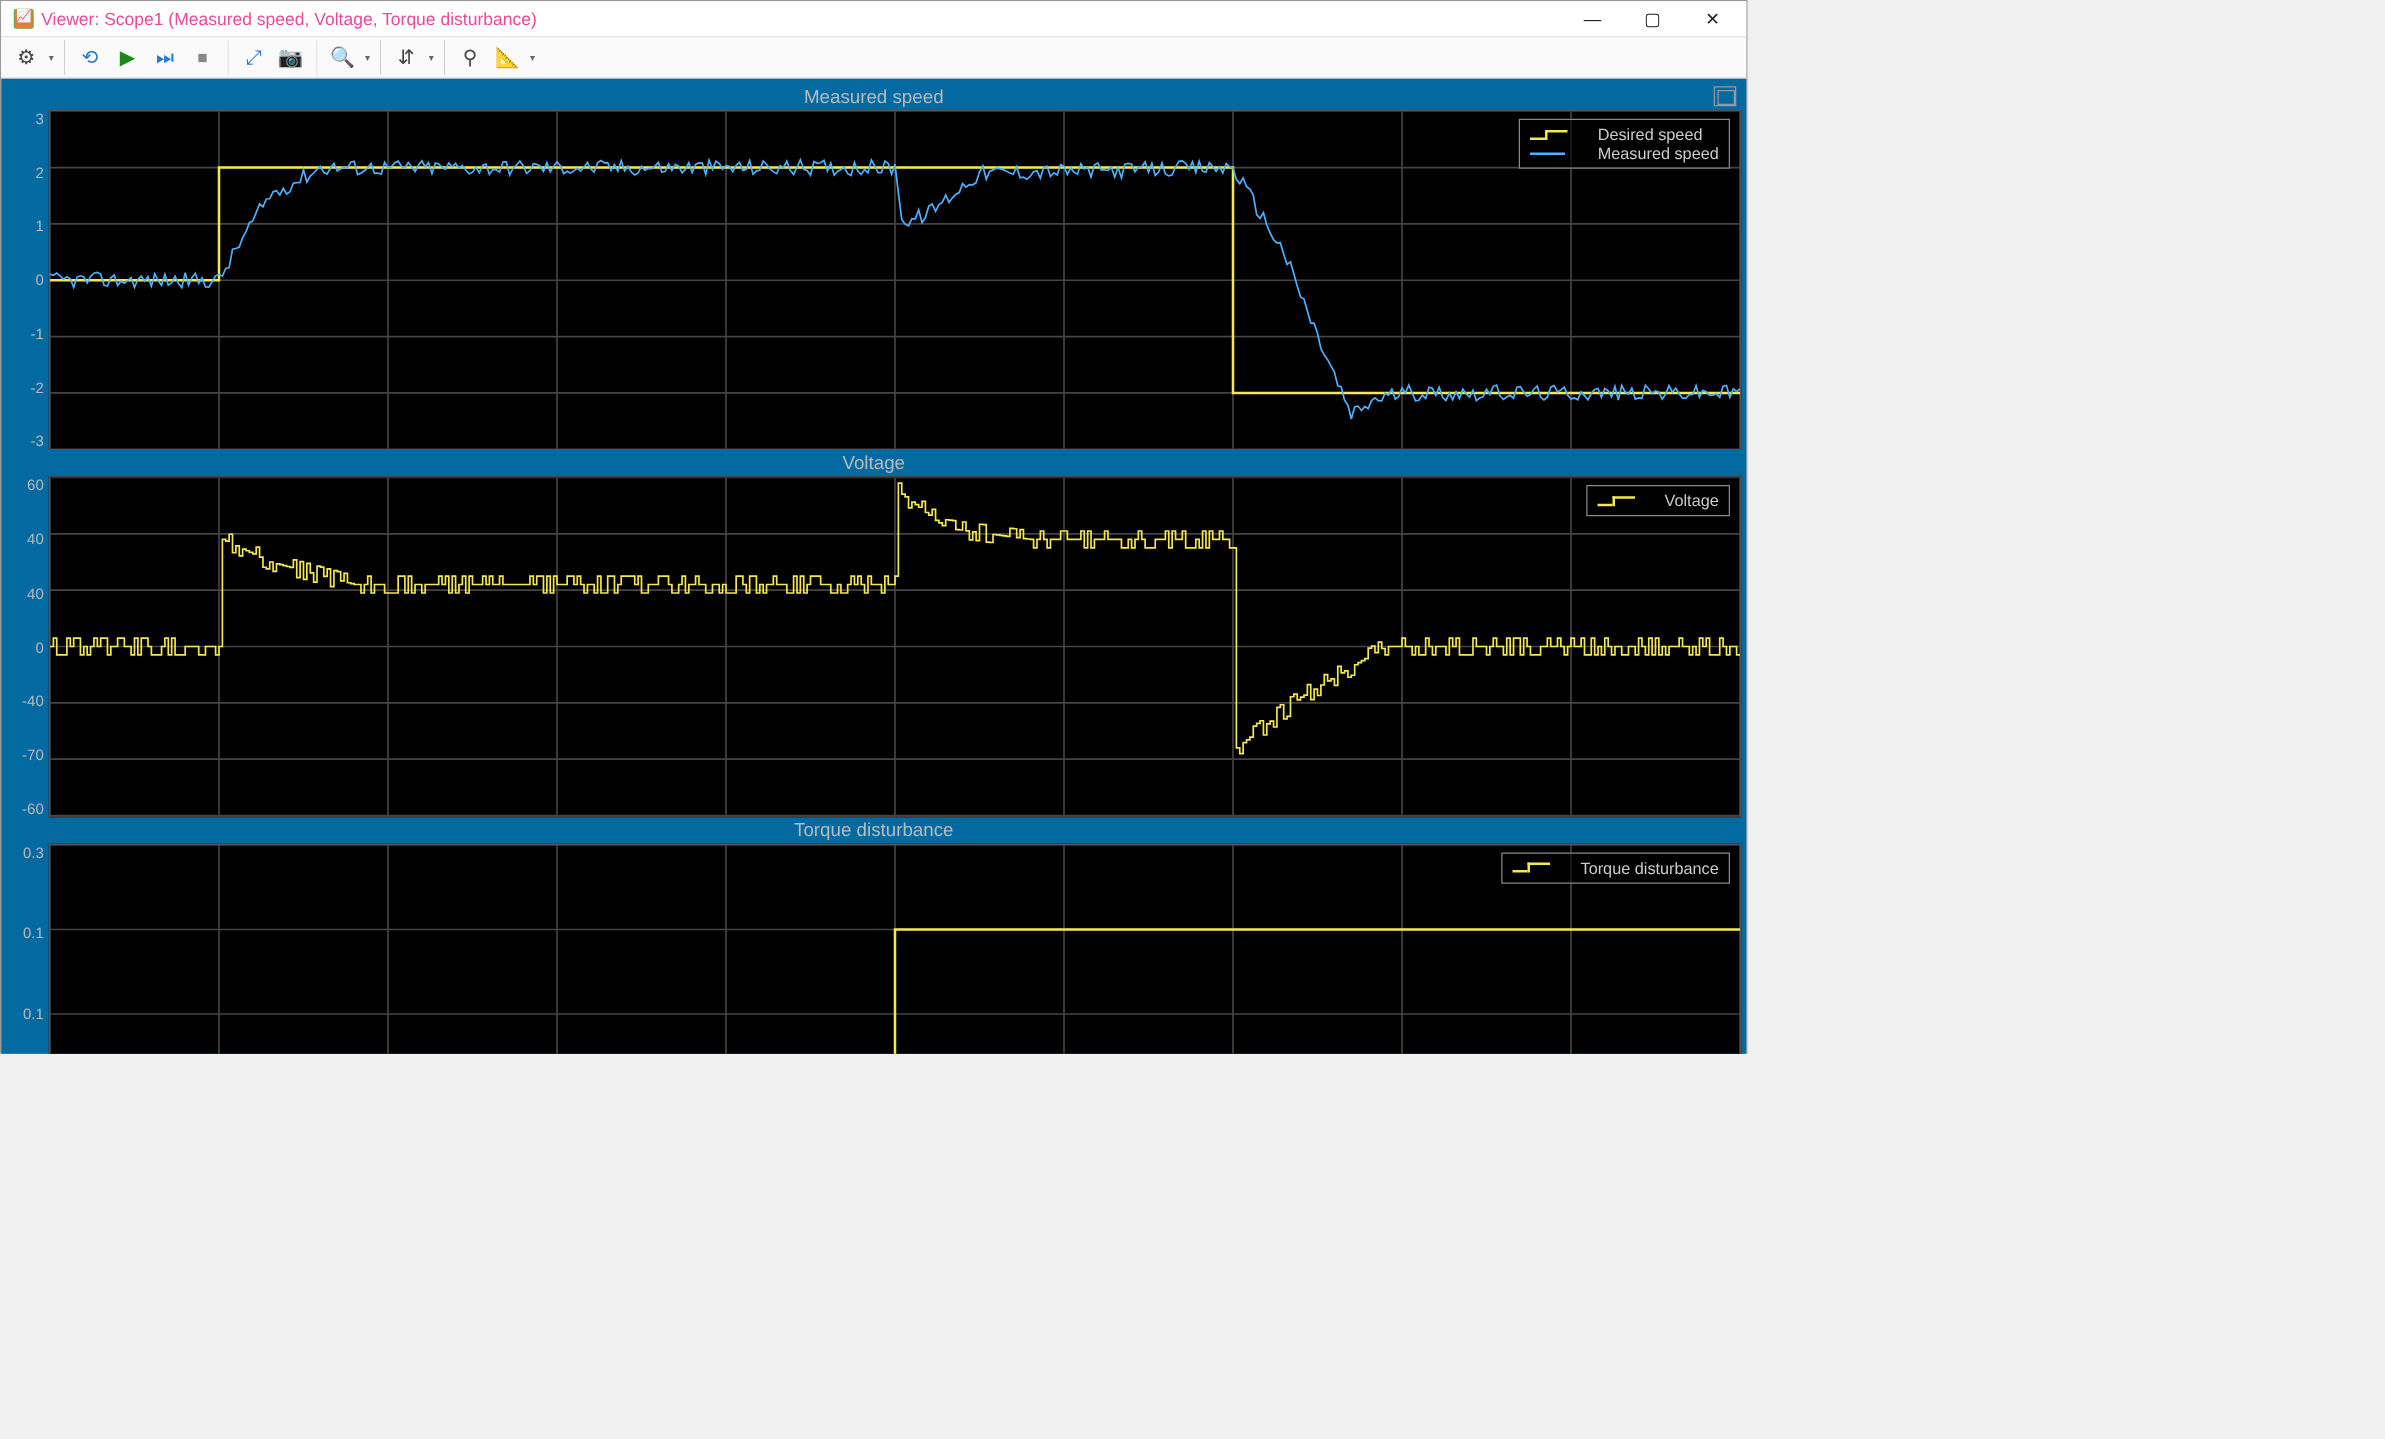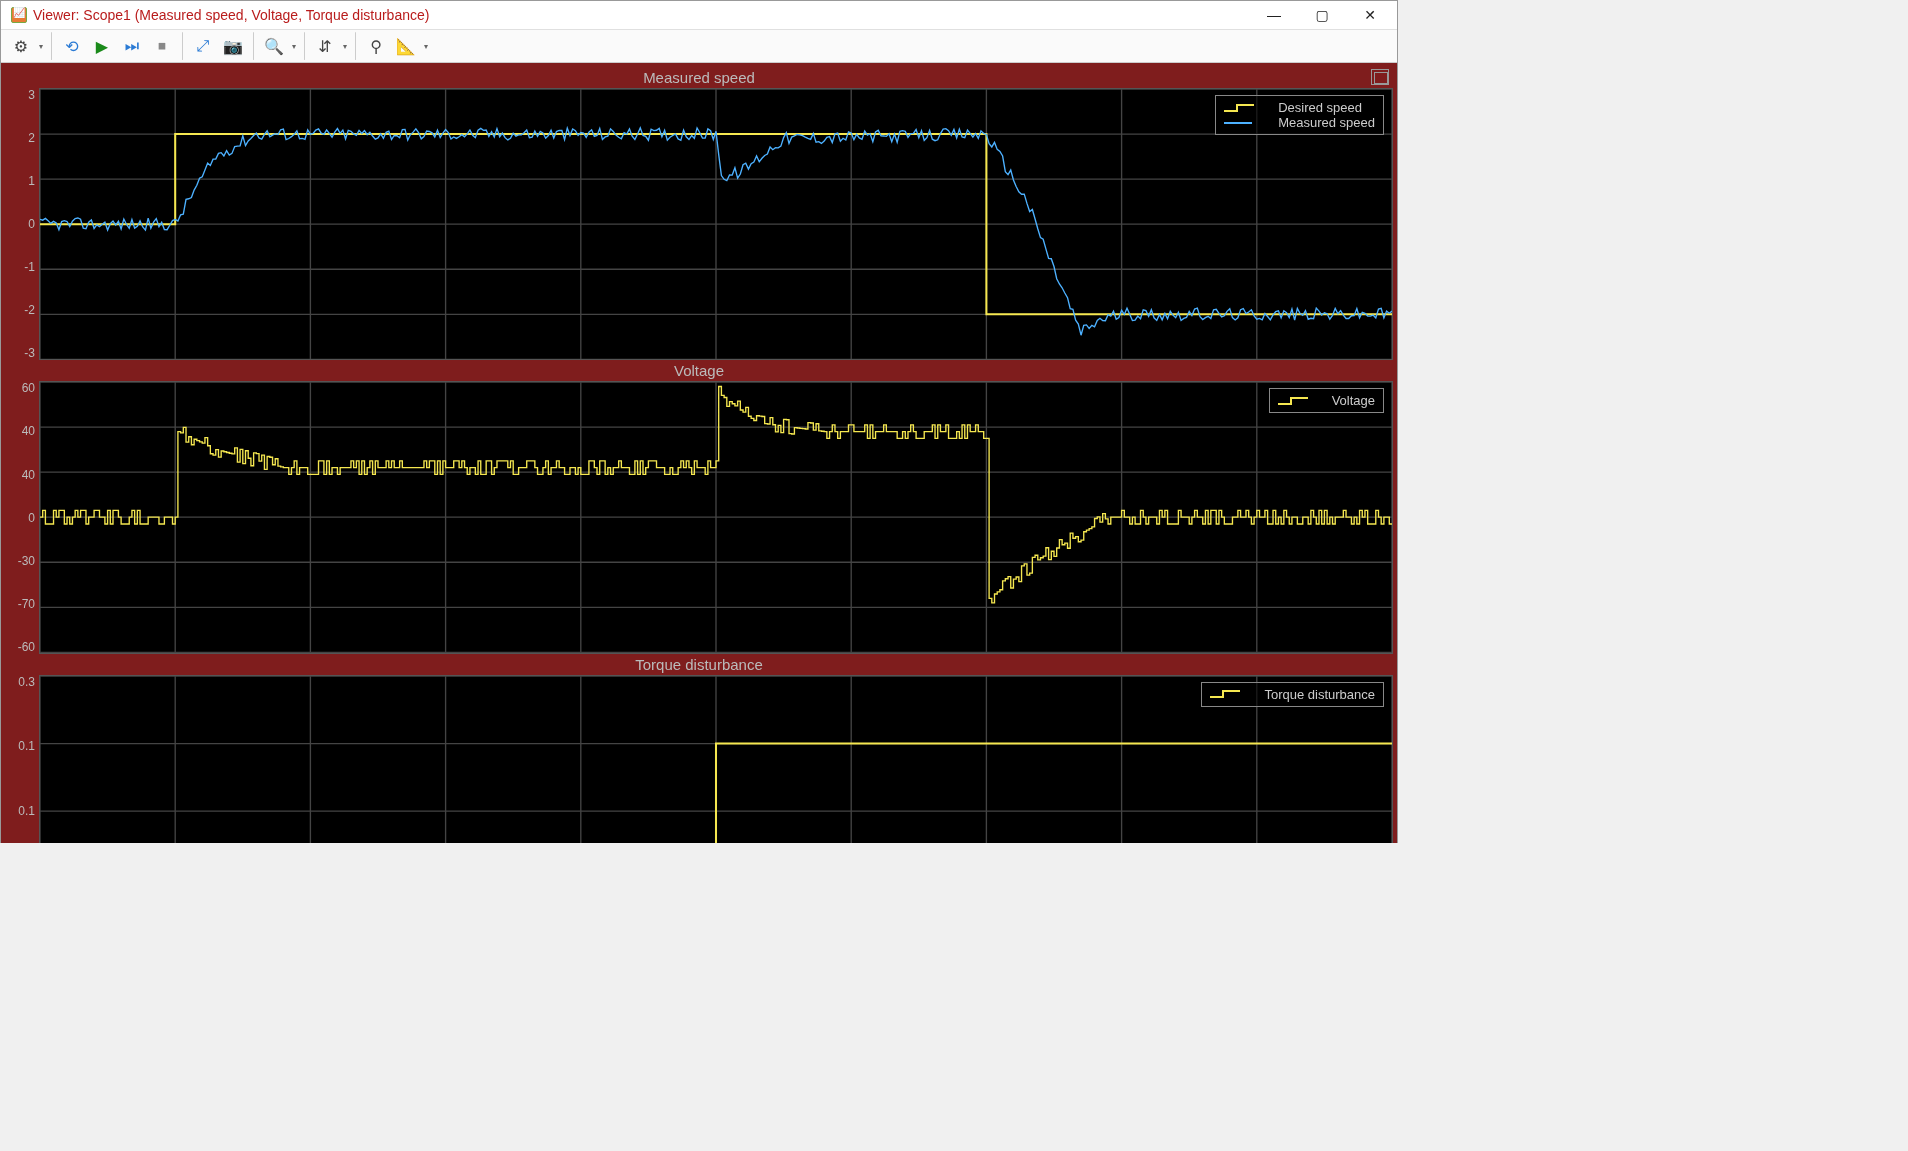--- a/index.html
+++ b/index.html
@@ -1,33 +1,33 @@
 <!DOCTYPE html>
 <html><head>
 <meta charset="utf-8">
 <style>
 * { box-sizing: border-box; margin: 0; padding: 0; }
 body { font-family: "Segoe UI", Arial, sans-serif; font-size: 13px; background: #f0f0f0; overflow: hidden; }
 .window { width: 1398px; height: 843px; background: #fff; border: 1px solid #999; display: flex; flex-direction: column; }
 .titlebar { height: 30px; display: flex; align-items: center; padding: 0 4px; background: #fff; border-bottom: 1px solid #e0e0e0; }
 .titlebar .app-icon { width: 16px; height: 16px; margin: 0 6px; background: #e87b35; border: 1px solid #7a4; border-radius: 2px; position: relative; }
 .titlebar .app-icon::after { content:"📈"; font-size:10px; position:absolute; left:1px; top:-1px; }
-.titletext { flex: 1; color: #b91c1c; font-size: 14px; }
+.titletext { flex: 1; color: #ec4899; font-size: 14px; }
 .winbtns { display: flex; gap: 2px; }
 .winbtn { width: 46px; height: 28px; display: flex; align-items: center; justify-content: center; font-size: 14px; color: #222; }
 .menubar { height: 28px; display: flex; align-items: center; padding: 0 6px; gap: 2px; background: #fff; border-bottom: 1px solid #e0e0e0; font-size: 15px; position: relative; }
 .menubar .menuitem { padding: 2px 8px; }
 .menubar .menuitem span.u { text-decoration: underline; }
 .arrow-right { position:absolute; right:6px; top:6px; font-size:12px; color:#666; }
 .toolbar { height: 34px; display: flex; align-items: center; padding: 2px 6px; gap: 2px; background: #fafafa; border-bottom: 1px solid #ccc; }
 .tb { width: 28px; height: 28px; display: flex; align-items: center; justify-content: center; border-radius: 3px; font-size: 16px; color: #444; position:relative; }
 .tb.dd::after { content:"▾"; font-size:8px; color:#666; position:absolute; right:-8px; top:10px;}
 .tb.dd { margin-right:10px; }
 .tb.sep { border-left: 1px solid #ccc; width: 1px; margin: 0 4px; }
-.plots { flex: 1; background: #7f1d1d; display: flex; flex-direction: column; padding: 4px 4px 2px 4px; gap: 0; position:relative; }
+.plots { flex: 1; background: #0369a1; display: flex; flex-direction: column; padding: 4px 4px 2px 4px; gap: 0; position:relative; }
 .plot-max-icon { position:absolute; top:6px; right:8px; width:18px; height:16px; border:1px solid #999; }
 .plot-max-icon::before{content:""; position:absolute; top:2px; left:2px; width:12px; height:10px; border:1px solid #999;}
 .panel { flex: 1; display: flex; flex-direction: column; min-height: 0; }
 .ptitle { text-align: center; color: #bbb; font-size: 15px; padding: 2px 0; }
 .plotrow { flex: 1; display: flex; min-height: 0; }
 .yaxis { width: 34px; display: flex; flex-direction: column; justify-content: space-between; align-items: flex-end; color: #bbb; font-size: 12px; padding: 0 4px 0 0; }
 .plotarea { flex: 1; background: #000; border: 1px solid #555; position: relative; overflow: hidden; }
 .xaxis { height: 20px; display: flex; color: #bbb; font-size: 12px; padding-left: 34px; }
 .xaxis span { flex: 1; text-align: left; }
 .xaxis span:first-child { text-align:left; }
@@ -137,21 +137,21 @@
     </div>
 
     <div class="panel">
       <div class="ptitle">Voltage</div>
       <div class="plotrow">
         <div class="yaxis" id="yaxis-1">
             <span>60</span>
             <span>40</span>
             <span>40</span>
             <span>0</span>
-            <span>-30</span>
+            <span>-40</span>
             <span>-70</span>
             <span>-60</span>
           </div>
         <div class="plotarea">
           <svg id="svg-1" viewBox="0 0 1000 200" preserveAspectRatio="none">
               <g class="grid">
                 <line x1="0" x2="0" y1="0" y2="200"></line>
                 <line x1="100" x2="100" y1="0" y2="200"></line>
                 <line x1="200" x2="200" y1="0" y2="200"></line>
                 <line x1="300" x2="300" y1="0" y2="200"></line>

